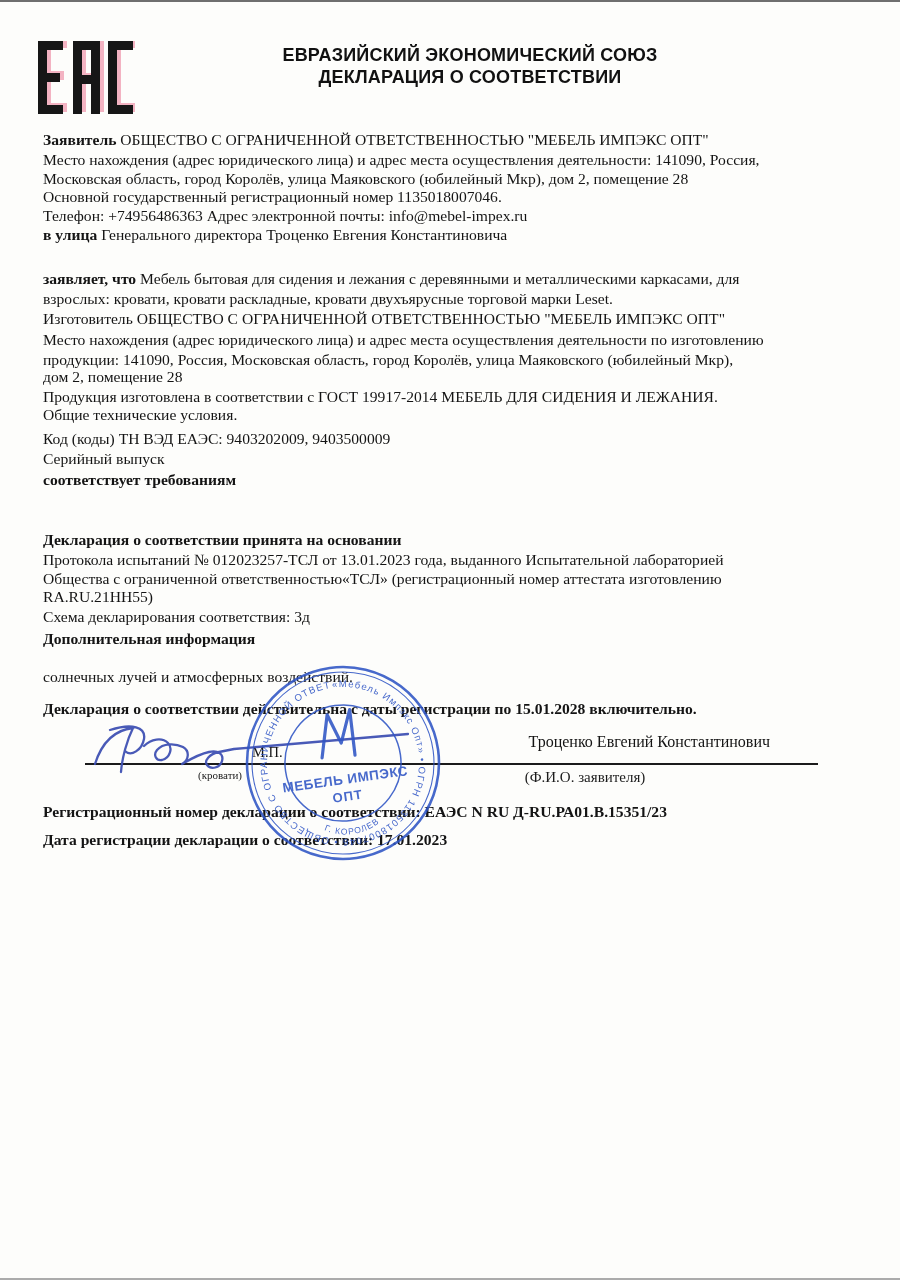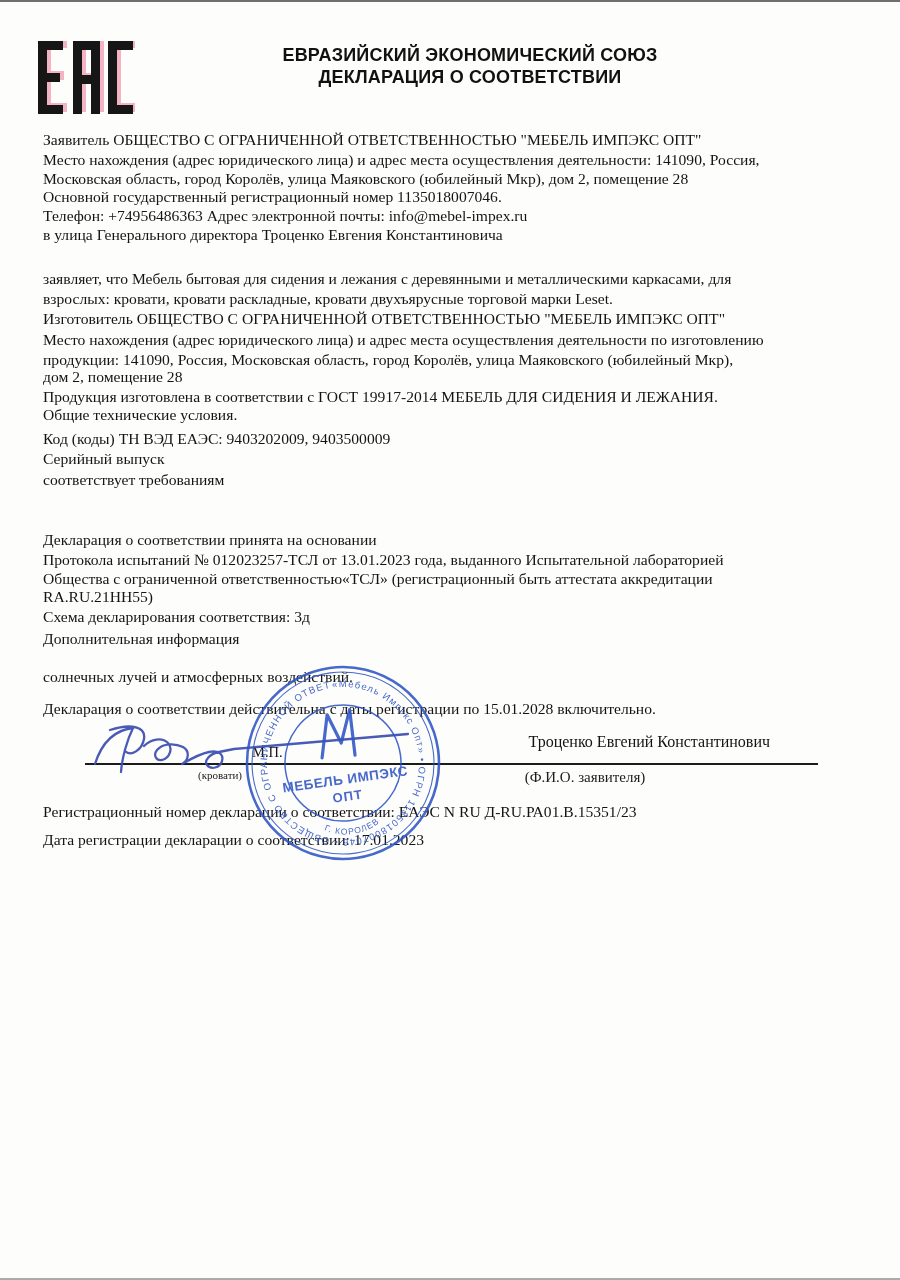--- a/index.html
+++ b/index.html
@@ -11,21 +11,21 @@
   .edge-top{position:absolute;top:0;left:0;width:900px;height:2px;background:#6f6f6f;}
   .edge-bottom{position:absolute;bottom:0;left:0;width:900px;height:2px;background:#ababab;}
   .eac-logo{position:absolute;left:36px;top:41px;}
   .title-block{
     position:absolute;left:180px;top:45px;width:580px;text-align:center;
     font-family:"Liberation Sans", sans-serif;font-weight:bold;font-size:18px;
     line-height:21.5px;letter-spacing:0.2px;color:#111;
   }
   .textcol{position:absolute;left:43px;top:0;width:830px;height:1280px;}
   .line{position:absolute;left:0;font-size:15.6px;line-height:19px;white-space:nowrap;}
-  .line b{font-weight:400;}
+  .line b{font-weight:700;}
   .sig-rule{position:absolute;left:85px;top:763px;width:733px;border-top:2px solid #1b1b1b;z-index:1;}
   .mp{position:absolute;left:252px;top:744px;font-size:14.5px;z-index:1;}
   .fio{position:absolute;left:400px;top:733px;width:370px;text-align:right;font-size:16px;z-index:1;}
   .caption{position:absolute;font-size:11px;color:#1c1c1c;text-align:center;z-index:1;}
   .cap-sign{left:150px;top:769px;width:140px;}
   .cap-fio{left:450px;top:769px;width:270px;font-size:15px;}
   .signature-svg{position:absolute;left:88px;top:720px;z-index:2;}
   .stamp-svg{position:absolute;left:243px;top:663px;z-index:3;opacity:0.88;transform:rotate(-8deg);}
 </style>
 </head>
@@ -83,21 +83,21 @@
   <div class="line" style="top:350px">продукции: 141090, Россия, Московская область, город Королёв, улица Маяковского (юбилейный Мкр),</div>
   <div class="line" style="top:367px">дом 2, помещение 28</div>
   <div class="line" style="top:387px">Продукция изготовлена в соответствии с ГОСТ 19917-2014 МЕБЕЛЬ ДЛЯ СИДЕНИЯ И ЛЕЖАНИЯ.</div>
   <div class="line" style="top:405px">Общие технические условия.</div>
   <div class="line" style="top:429px">Код (коды) ТН ВЭД ЕАЭС: 9403202009, 9403500009</div>
   <div class="line" style="top:449px">Серийный выпуск</div>
   <div class="line" style="top:470px"><b>соответствует требованиям</b></div>
 
   <div class="line" style="top:530px"><b>Декларация о соответствии принята на основании</b></div>
   <div class="line" style="top:550px">Протокола испытаний № 012023257-ТСЛ от 13.01.2023 года, выданного Испытательной лабораторией</div>
-  <div class="line" style="top:569px">Общества с ограниченной ответственностью«ТСЛ» (регистрационный быть аттестата аккредитации</div>
+  <div class="line" style="top:569px">Общества с ограниченной ответственностью«ТСЛ» (регистрационный номер аттестата изготовлению</div>
   <div class="line" style="top:587px">RA.RU.21НН55)</div>
   <div class="line" style="top:607px">Схема декларирования соответствия: 3д</div>
   <div class="line" style="top:629px"><b>Дополнительная информация</b></div>
   <div class="line" style="top:667px">солнечных лучей и атмосферных воздействий.</div>
 
   <div class="line" style="top:699px"><b>Декларация о соответствии действительна с даты регистрации по 15.01.2028 включительно.</b></div>
 
   <div class="line" style="top:802px"><b>Регистрационный номер декларации о соответствии: ЕАЭС N RU Д-RU.РА01.В.15351/23</b></div>
   <div class="line" style="top:830px"><b>Дата регистрации декларации о соответствии: 17.01.2023</b></div>
 </div>

